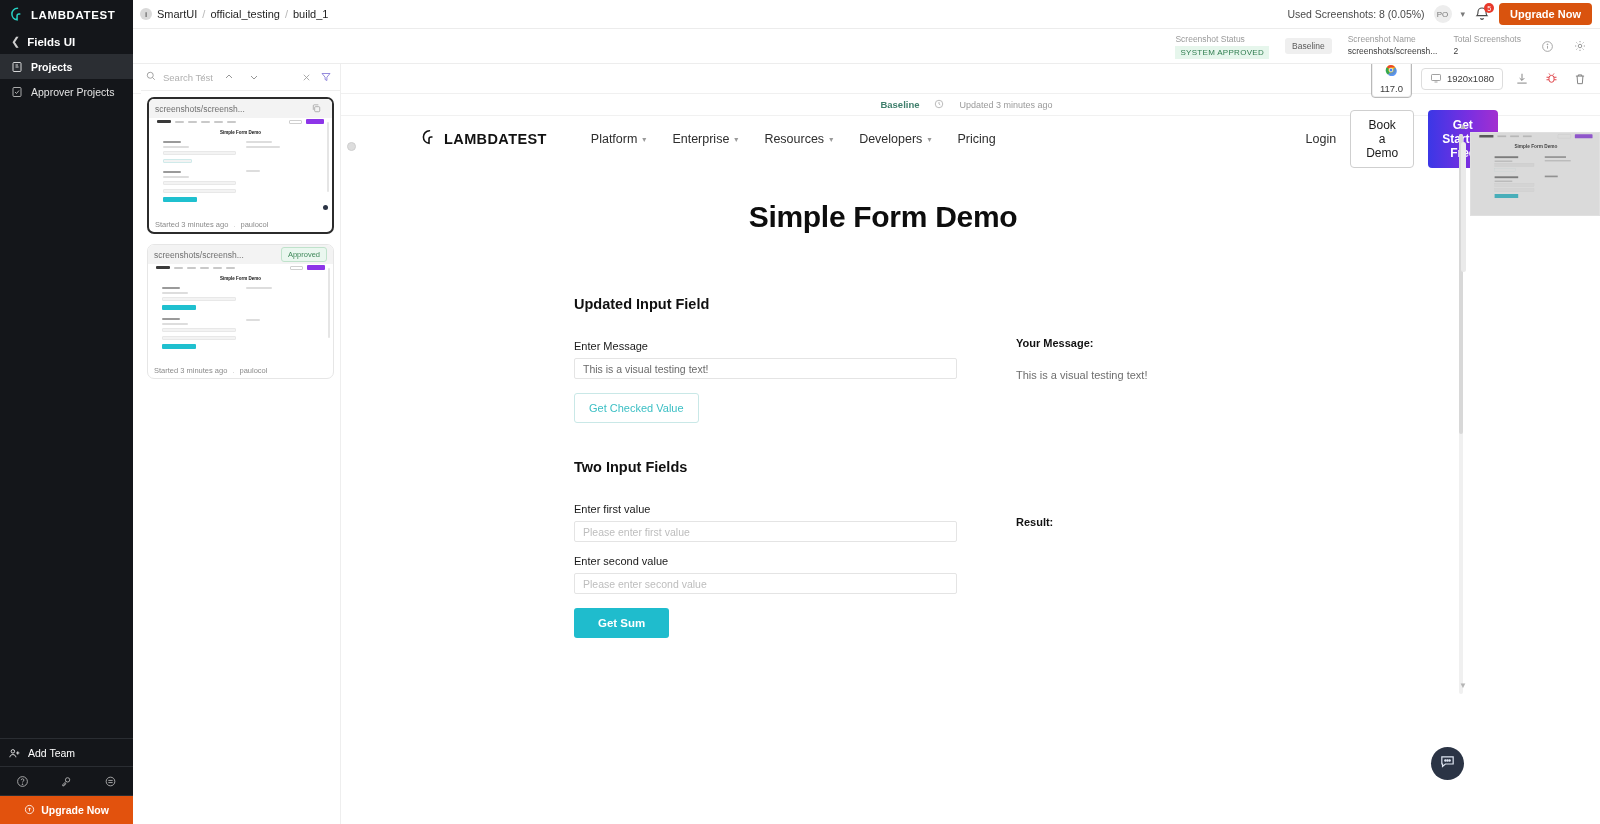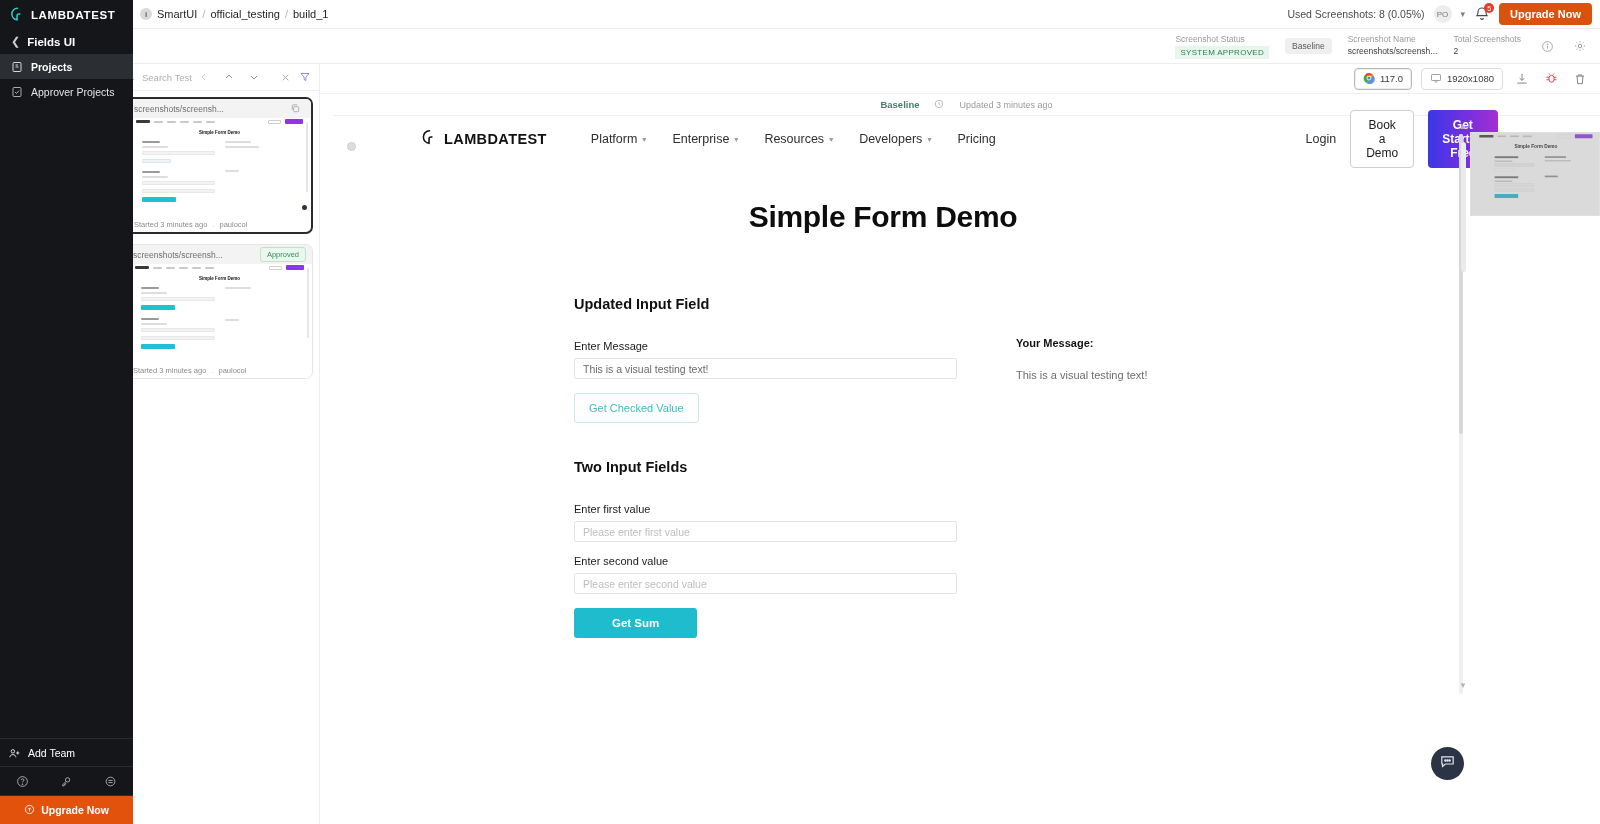--- a/index.html
+++ b/index.html
@@ -112,25 +112,25 @@
     position: absolute; left: 133px; top: 64px; width: 1467px; height: 30px;
     background: #fff; display: flex; align-items: center; z-index: 28;
     border-bottom: 1px solid #f0f0f0;
   }
   .tb-right { margin-left: auto; display: flex; align-items: center; gap: 9px; padding-right: 10px; }
   .chip {
     display: flex; align-items: center; gap: 5px; border: 1px solid #ddd;
     border-radius: 4px; padding: 3px 8px; font-size: 9.5px; color: #3b3b3b;
     background: #fff;
   }
-  .chip.sel { border-color: #b9b9b9; box-shadow: 0 0 0 1px #eee inset; }
+  .chip.sel { border-color: #b9b9b9; box-shadow: 0 0 0 1px #eee inset; flex-direction: column; }
 
   
   .listpanel {
-    position: absolute; left: 120px; top: 64px; width: 200px; height: 760px;
+    position: absolute; left: 141px; top: 64px; width: 200px; height: 760px;
     background: #fff; z-index: 35; border-right: 1px solid #eee;
   }
   .searchrow {
     height: 27px; display: flex; align-items: center; gap: 0px;
     border-bottom: 1px solid #eeeeee; padding: 0 4px;
   }
   .search-box { display: flex; align-items: center; gap: 6px; flex: 1 1 auto; }
   .search-box input {
     border: none; outline: none; font-size: 9.5px; color: #777;
     font-family: inherit; width: 100%; background: transparent;
@@ -236,21 +236,21 @@
     font-size: 10.5px; color: #6a6a6a; padding: 0 8px; display: flex; align-items: center;
     background: #fff; font-family: inherit; outline: none;
   }
   .fld::placeholder { color: #bdbdbd; }
   .btn-outline-teal {
     margin-top: 14px; background: #fff; border: 1px solid #c9e8e7; color: #3bbfc4;
     font-size: 11px; border-radius: 3px; padding: 8px 14px; cursor: pointer; font-family: inherit;
   }
   .btn-teal {
     margin-top: 14px; background: #1fbccd; border: none; color: #fff;
-    font-size: 11.5px; border-radius: 3px; padding: 9px 38px; cursor: pointer;
+    font-size: 11.5px; border-radius: 3px; padding: 9px 24px; cursor: pointer;
     font-family: inherit; font-weight: 600;
   }
   .res-label { font-size: 11px; font-weight: bold; color: #121212; }
   .res-val { font-size: 11px; color: #6e6e6e; margin-top: 20px; }
 
   
   .v-scroll {
     position: absolute; right: 137px; top: 18px; width: 4px; height: 560px;
     background: #f0f0f0; border-radius: 3px;
   }
@@ -687,20 +687,23 @@
 
         <section class="section" style="margin-top:36px">
           <div class="sec-left">
             <div class="sec-h">Two Input Fields</div>
             <div class="fld-label">Enter first value</div>
             <input class="fld" type="text" placeholder="Please enter first value" style="">
             <div class="fld-label" style="margin-top:13px">Enter second value</div>
             <input class="fld" type="text" placeholder="Please enter second value" style="">
             <button class="btn-teal">Get Sum</button>
           </div>
+          <div class="sec-right">
+            <div class="res-label" style="margin-top:57px">Result:</div>
+          </div>
         </section>
       </div>
 
       <span class="v-caret-up">▲</span>
       <div class="v-scroll">
         <div class="v-scroll-thumb"></div>
       </div>
       <span class="v-caret-dn">▼</span>
 
       <div class="minimap">

